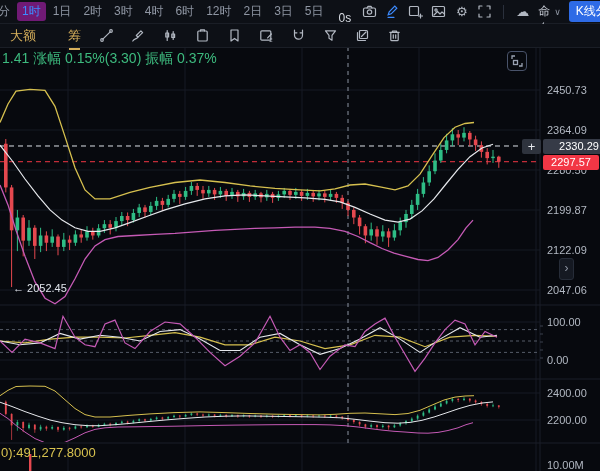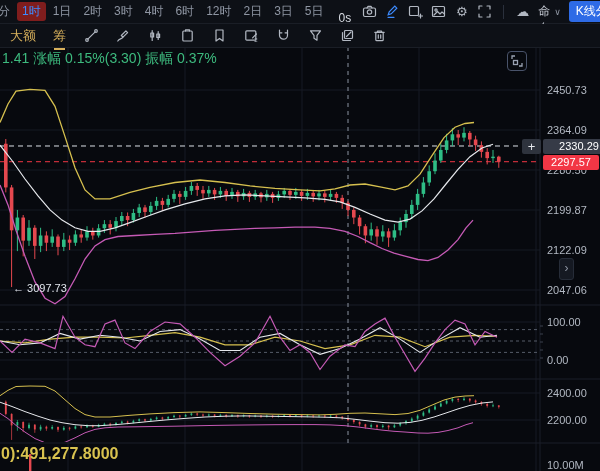--- a/index.html
+++ b/index.html
@@ -2,39 +2,39 @@
 <html><head>
 <meta charset="utf-8">
 <style>
   html,body{margin:0;padding:0}
   body{width:600px;height:471px;background:#0b0e13;overflow:hidden;position:relative;
        font-family:"Liberation Sans","DejaVu Sans",sans-serif;color:#c6cbd4;-webkit-font-smoothing:antialiased}
   .toolbar{position:absolute;left:0;right:0;display:flex;align-items:center;background:#0d1016;z-index:5}
   .tb1{top:0;height:23px;border-bottom:1px solid #1a1e26;padding:0 3px}
   .tb2{top:24px;height:23px;border-bottom:1px solid #1a1e26;padding:0 10px;gap:15px}
   .tf{color:#8f96a3;font-size:12px;padding:1px 5px;border-radius:3px;white-space:nowrap;margin-right:2px;cursor:default}
-  .tf.active{color:#3d8bff;background:#7f1d1d}
+  .tf.active{color:#3d8bff;background:#701a75}
   .tf.clip{margin-left:-10px}
   .ico{display:inline-flex;width:17px;height:16px;align-items:center;justify-content:center;flex:none}
   .tb1 .ico{margin:0 3px}
   .tb2 .ico{margin:0}
   .divider{width:1px;height:14px;background:#2a303c;margin:0 7px;flex:none}
   .lbl0s{color:#d7dbe2;font-size:12px;margin:12px 7px 0 8px}
   .cloudgrp{display:flex;align-items:center;gap:4px;margin-right:6px}
   .cloudname{color:#c6cbd4;font-size:12px}
   .chev{color:#8f96a3;font-size:9px}
   .klinebtn{background:#2e6be6;color:#fff;font-size:12px;border:none;border-radius:3px;
             padding:2px 7px;margin:0 5px 0 2px;white-space:nowrap;flex:none}
   .goldtab{color:#d8b15c;font-size:13px;position:relative;white-space:nowrap}
   .goldtab.active::after{content:"";position:absolute;left:1px;right:1px;bottom:-5px;height:2px;background:#d8b15c}
   #chart-svg{position:absolute;top:0;left:0;z-index:1}
   .overlay{position:absolute;z-index:3;white-space:nowrap}
   .info{top:50px;left:2px;color:#3dba7e;font-size:14px}
   .lownote{top:282px;left:13px;color:#e2e6ed;font-size:11px}
-  .binfo{top:445px;left:1px;color:#d8c24f;font-size:16px;font-weight:bold}
+  .binfo{top:445px;left:1px;color:#d8c24f;font-size:13px;font-weight:normal}
   .badge{position:absolute;height:15px;line-height:15px;font-size:11px;color:#fff;text-align:center;border-radius:2px;z-index:3}
   #badge-gray{top:139px;left:543px;width:72px;background:#363b47}
   #badge-red{top:155px;left:543px;width:56px;background:#f23645}
   #plus-btn{top:139px;left:522px;width:19px;background:#2e333d;color:#e6e8ec;font-size:13px}
   .snap{position:absolute;top:51px;left:507px;width:18px;height:18px;border:1px solid #49536a;border-radius:4px;
         z-index:3;display:flex;align-items:center;justify-content:center}
   .axarrow{position:absolute;top:258px;left:559px;width:13px;height:20px;background:#151922;border:1px solid #262c38;
            border-radius:3px;color:#8f96a3;font-size:12px;line-height:18px;text-align:center;z-index:3}
 </style>
 </head>
@@ -97,21 +97,21 @@
         <span style="font-family:'DejaVu Sans',sans-serif;font-size:13px;color:#b2b8c2;line-height:1">☁</span>
       </span>
     <span class="cloudname">未命名</span>
     <span class="chev">∨</span>
   </div>
   <button class="klinebtn">K线分析</button>
 
 </div>
 
 <div class="toolbar tb2">
-  <div id="draw-tabs" style="display:flex;align-items:center;gap:17px">
+  <div id="draw-tabs" style="display:flex;align-items:center;gap:32px">
       <span class="goldtab">大额</span>
       <span class="goldtab active">筹</span>
     </div>
   <div id="draw-icons" style="display:flex;align-items:center;gap:15px;margin-left:2px">
       <span class="ico">
         <svg width="15" height="15" viewBox="0 0 15 15" fill="none" stroke="#b2b8c2" stroke-width="1.2" stroke-linecap="round" stroke-linejoin="round">
           <path d="M3.8 11.2l7.4-7.4"></path>
           <circle cx="3" cy="12" r="1.3"></circle>
           <circle cx="12" cy="3" r="1.3"></circle>
         </svg>
@@ -588,21 +588,21 @@
       <text x="547" y="293.5">2047.06</text>
       <text x="547" y="325.5">100.00</text>
       <text x="547" y="363.5">0.00</text>
       <text x="547" y="396.5">2400.00</text>
       <text x="547" y="423.5">2200.00</text>
       <text x="547" y="468.5">10.00M</text>
     </g>
   </svg>
 
 <div class="overlay info">1.41 涨幅 0.15%(3.30) 振幅 0.37%</div>
-<div class="overlay lownote">← 3097.73</div>
+<div class="overlay lownote">← 2052.45</div>
 <div class="overlay binfo">0):491,277.8000</div>
 <div class="badge" id="plus-btn">+</div>
 <div class="badge" id="badge-gray">2330.29</div>
 <div class="badge" id="badge-red">2297.57</div>
 <div class="snap">
   <svg width="12" height="12" viewBox="0 0 12 12" fill="none" stroke="#9aa2b2" stroke-width="1.3">
     <path d="M1 4V1h3"></path>
       <path d="M11 8v3H8"></path>
       <rect x="2.5" y="5.5" width="4" height="4"></rect>
   </svg>

